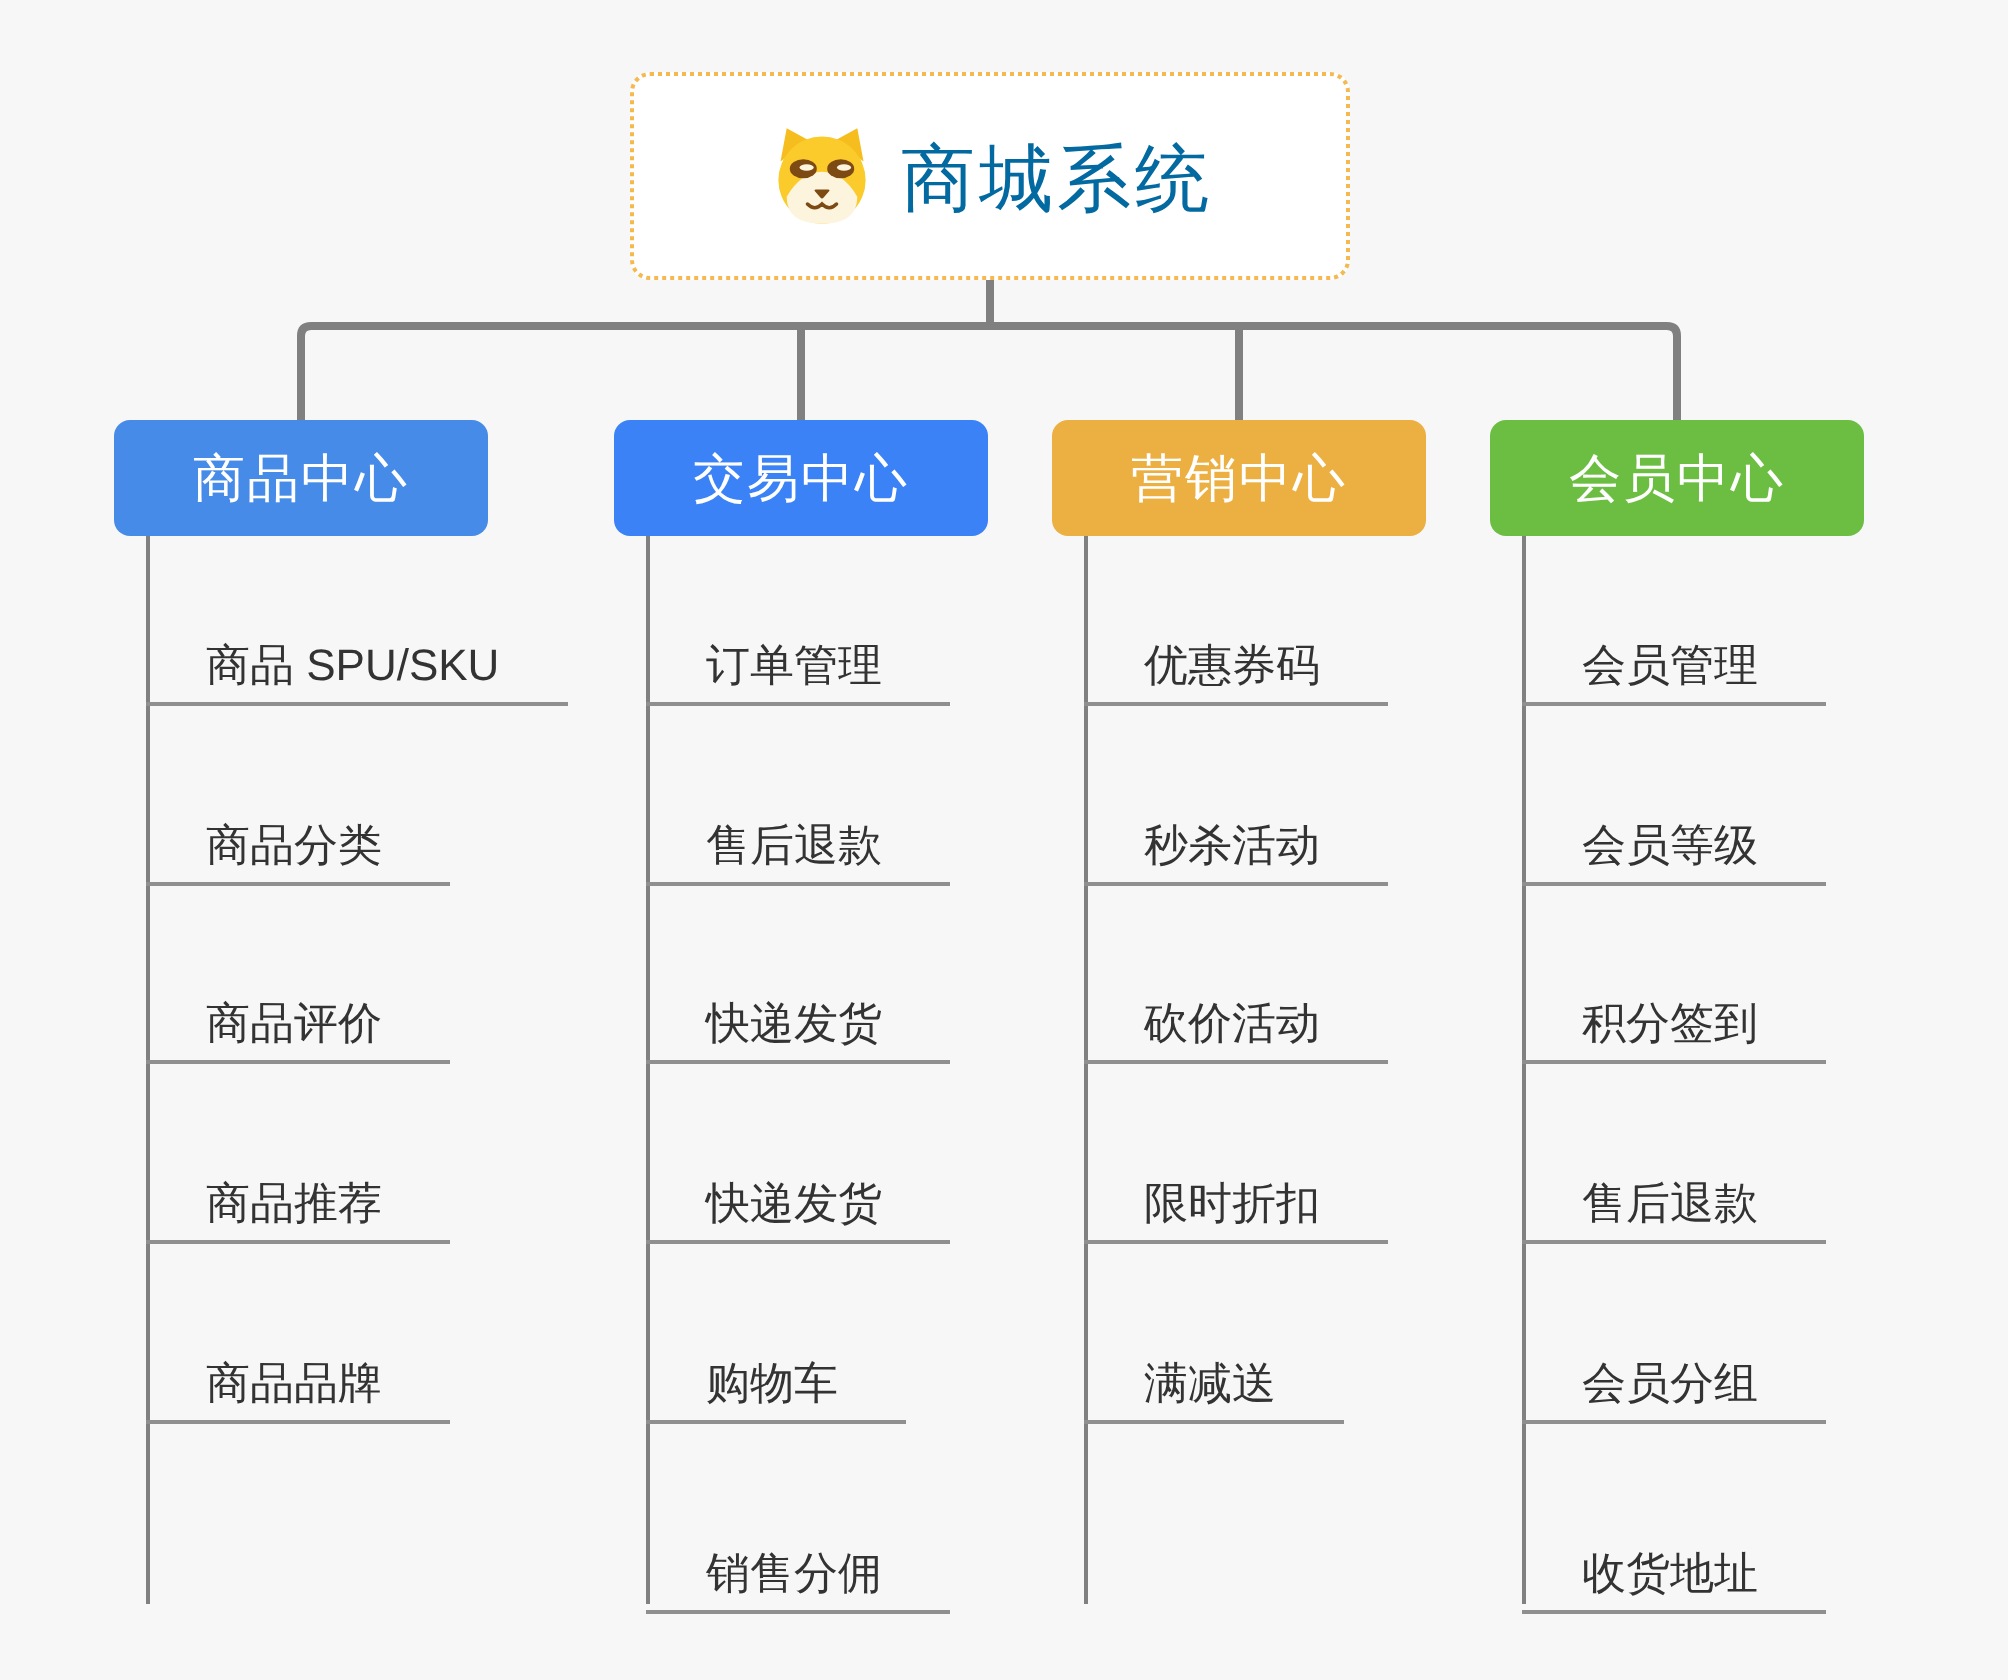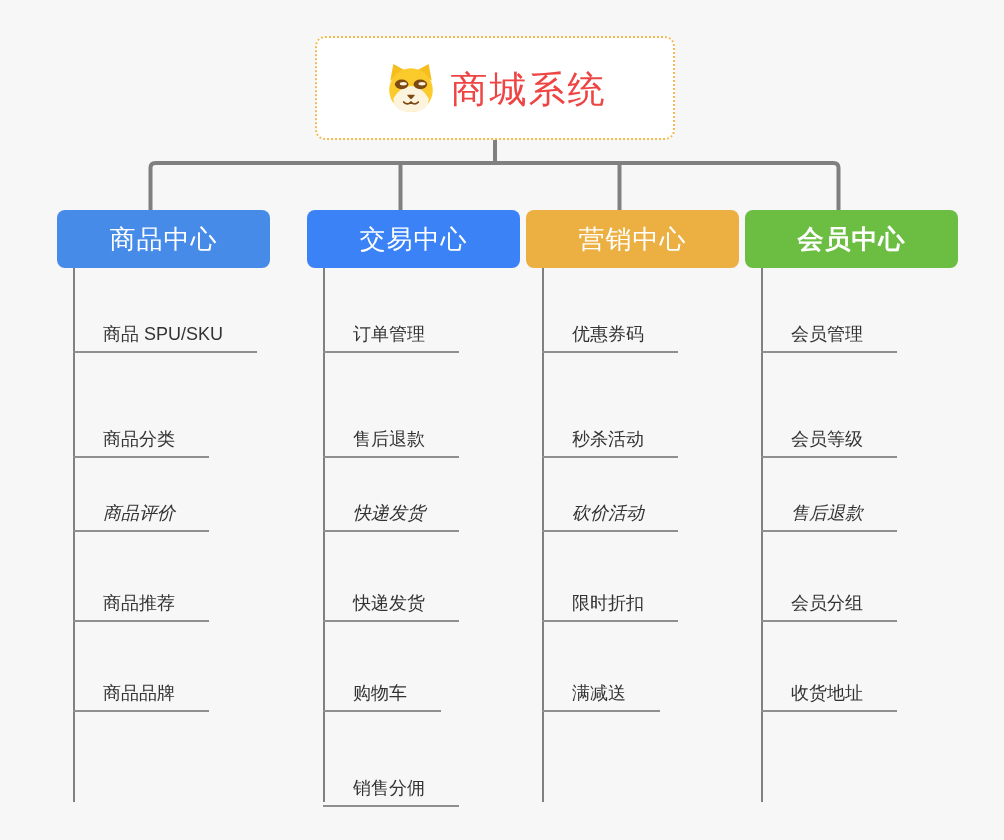--- a/index.html
+++ b/index.html
@@ -39,21 +39,21 @@
   }
   .root-icon{ width:54px; height:50px; flex:0 0 auto; }
   
   .tree-svg{
     position:absolute; left:0; top:0; z-index:1;
   }
   
   .node-header{
     position:absolute;
     top:210px;
-    width:213px; height:58px;
+    width:187px; height:58px;
     border-radius:8px;
     display:flex;
     align-items:center;
     justify-content:center;
     color:#ffffff;
     font-size:26px;
     letter-spacing:1px;
     z-index:3;
     white-space:nowrap;
     cursor:default;
@@ -74,29 +74,29 @@
     background: var(--connector, #808080);
   }
   .leaf{
     position:absolute;
     left:0;
     height:38px;
     display:flex;
     align-items:flex-end;
     padding:0 34px 6px 30px;
     border-bottom:2px solid var(--underline, #8f8f8f);
-    font-size:18px;
+    font-size:22px;
     color: var(--leaf-text, #333333);
     white-space:nowrap;
     line-height:1.15;
     cursor:default;
   }
   .leaf:nth-of-type(2){ top:39px; }
-  .leaf:nth-of-type(3){ top:144px; }
-  .leaf:nth-of-type(4){ top:218px;font-style:italic; }
+  .leaf:nth-of-type(3){ top:129px; }
+  .leaf:nth-of-type(4){ top:218px; }
   .leaf:nth-of-type(5){ top:308px; }
   .leaf:nth-of-type(6){ top:398px; }
   .leaf:nth-of-type(7){ top:493px; }
 </style>
 </head>
 <body>
 
 <div class="canvas">
 
   <svg class="tree-svg" width="1004" height="840" aria-hidden="true">
@@ -114,21 +114,21 @@
       <polygon points="46,17 43,1 32,7" fill="#f6bd1f"></polygon>
       <circle cx="26" cy="26" r="21" fill="#fbca2b"></circle>
       <path d="M9,34 Q16,22 26,22 Q36,22 43,34 Q43,47 26,47 Q9,47 9,34 Z" fill="#fdf4dd"></path>
       <ellipse cx="17" cy="20.5" rx="6.5" ry="4.6" fill="#7c4a12"></ellipse>
       <ellipse cx="18.6" cy="19.9" rx="3.4" ry="1.6" fill="#fdf4dd"></ellipse>
       <ellipse cx="35" cy="20.5" rx="6.5" ry="4.6" fill="#7c4a12"></ellipse>
       <ellipse cx="36.6" cy="19.9" rx="3.4" ry="1.6" fill="#fdf4dd"></ellipse>
       <path d="M23,30.5 h6 q1,0 0.4,0.9 l-2.6,3 q-0.8,0.9 -1.6,0 l-2.6,-3 q-0.6,-0.9 0.4,-0.9 Z" fill="#7c4a12"></path>
       <path d="M19,37.5 q3.5,3.6 7,0 q3.5,3.6 7,0" stroke="#7c4a12" stroke-width="1.7" fill="none" stroke-linecap="round"></path>
     </svg>
-    <span class="root-title" style="color: #ef4444;">商城系统</span>
+    <span class="root-title" style="color: #0369a1;">商城系统</span>
   </div>
 
   <div class="node-header" style="left: 57px; background: rgb(71, 139, 232);">商品中心</div>
   <div class="col" style="left:73px">
     <div class="vline"></div>
     <div class="leaf">商品 SPU/SKU</div>
     <div class="leaf">商品分类</div>
     <div class="leaf">商品评价</div>
     <div class="leaf">商品推荐</div>
     <div class="leaf">商品品牌</div>
@@ -148,23 +148,24 @@
   <div class="node-header" style="left: 526px; background: rgb(236, 175, 65);">营销中心</div>
   <div class="col" style="left:542px">
     <div class="vline"></div>
     <div class="leaf">优惠券码</div>
     <div class="leaf">秒杀活动</div>
     <div class="leaf">砍价活动</div>
     <div class="leaf">限时折扣</div>
     <div class="leaf">满减送</div>
   </div>
 
-  <div class="node-header" style="left: 745px; background: rgb(108, 190, 67); font-weight: bold;">会员中心</div>
+  <div class="node-header" style="left: 745px; background: rgb(108, 190, 67);">会员中心</div>
   <div class="col" style="left:761px">
     <div class="vline"></div>
     <div class="leaf">会员管理</div>
     <div class="leaf">会员等级</div>
+    <div class="leaf">积分签到</div>
     <div class="leaf">售后退款</div>
     <div class="leaf">会员分组</div>
     <div class="leaf">收货地址</div>
   </div>
 
 </div>
 
 </body></html>

